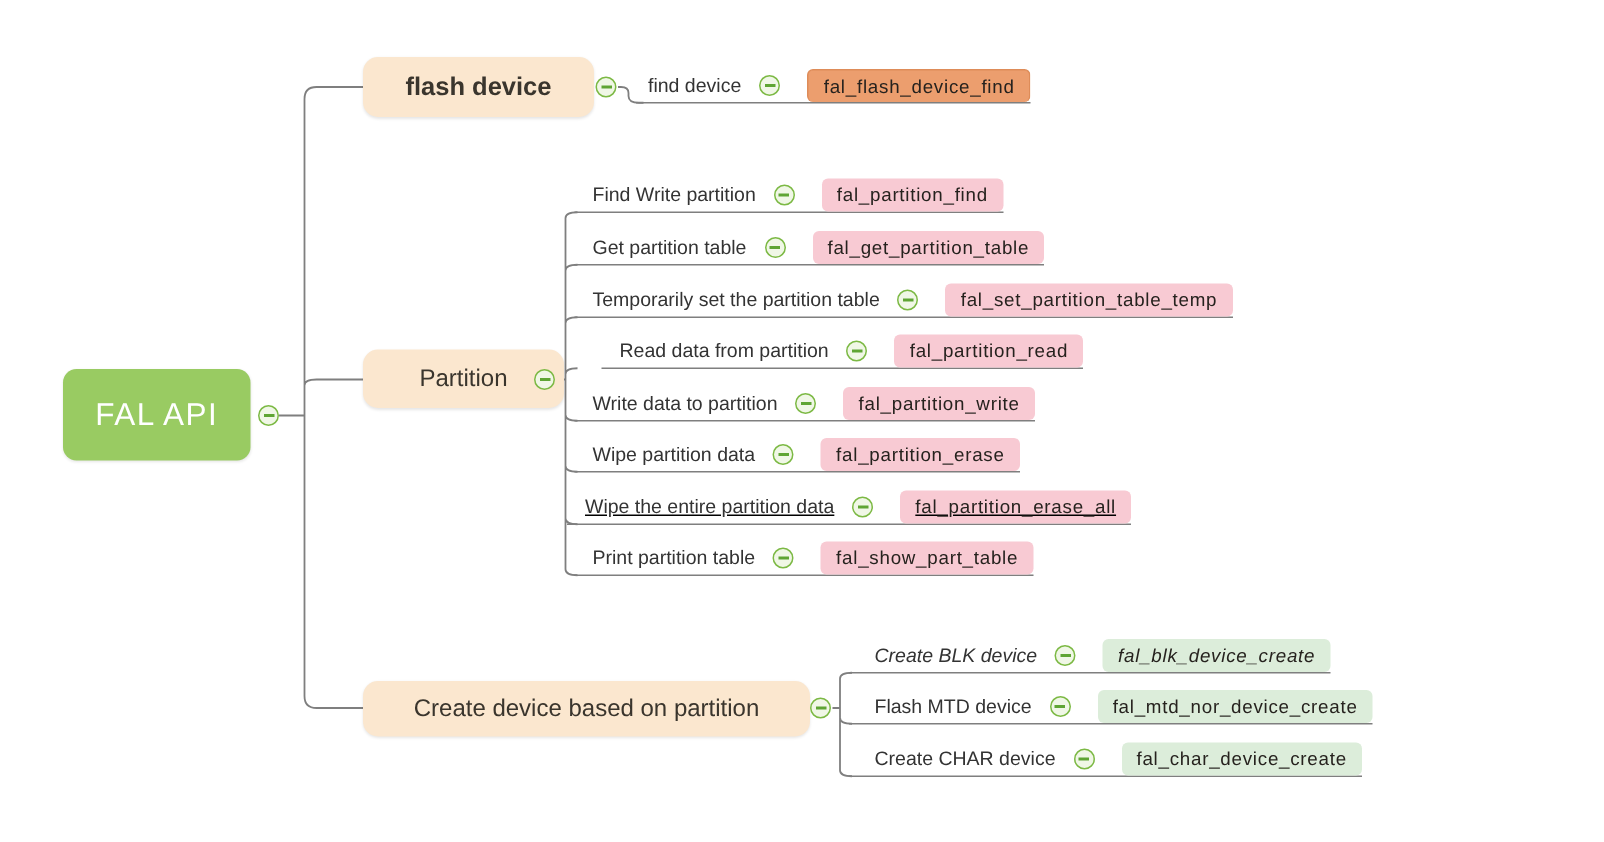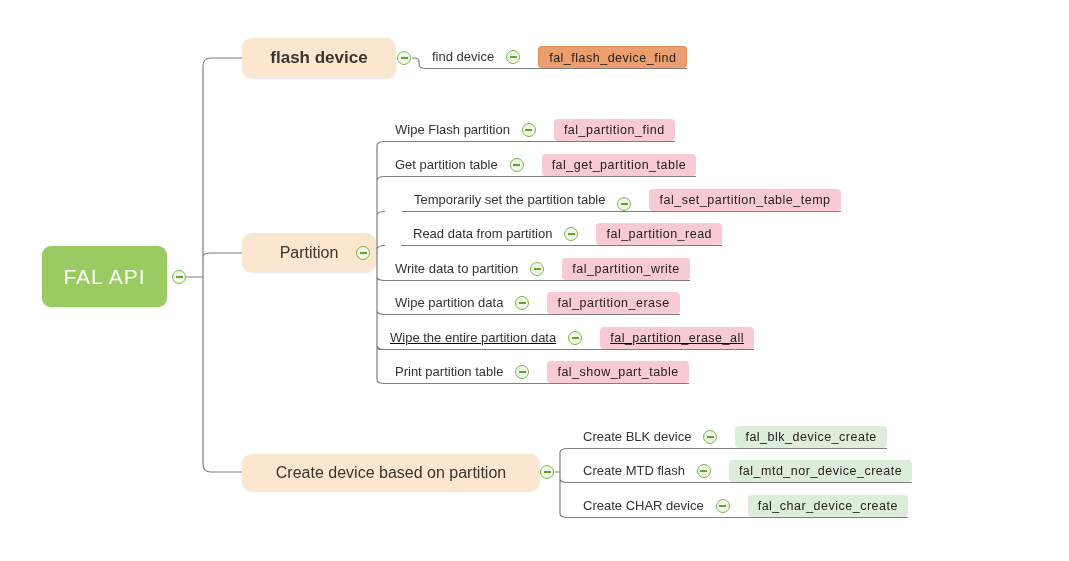--- a/index.html
+++ b/index.html
@@ -107,30 +107,30 @@
   <div class="topic-node topic-create">Create device based on partition</div>
   <span class="collapse-icon abs" style="left:540px;top:465px;"></span>
 
   <div class="row" style="left:424px;top:46px;padding-left:8px;">
     <span class="row-label">find device</span>
     <span class="collapse-icon"></span>
     <span class="api-box orange">fal_flash_device_find</span>
   </div>
 
   <div class="row" style="left:383px;top:119px;padding-left:12px;">
-    <span class="row-label">Wipe Flash partition</span>
+    <span class="row-label">Find Write partition</span>
     <span class="collapse-icon"></span>
     <span class="api-box pink">fal_partition_find</span>
   </div>
   <div class="row" style="left:383px;top:154px;padding-left:12px;">
     <span class="row-label">Get partition table</span>
     <span class="collapse-icon"></span>
     <span class="api-box pink">fal_get_partition_table</span>
   </div>
-  <div class="row" style="left:402px;top:189px;padding-left:12px;align-items:flex-end;">
+  <div class="row" style="left:383px;top:189px;padding-left:12px;">
     <span class="row-label">Temporarily set the partition table</span>
     <span class="collapse-icon"></span>
     <span class="api-box pink">fal_set_partition_table_temp</span>
   </div>
   <div class="row" style="left:401px;top:223px;padding-left:12px;">
     <span class="row-label">Read data from partition</span>
     <span class="collapse-icon"></span>
     <span class="api-box pink">fal_partition_read</span>
   </div>
   <div class="row" style="left:383px;top:258px;padding-left:12px;">
@@ -147,27 +147,27 @@
     <span class="row-label">Wipe the entire partition data</span>
     <span class="collapse-icon"></span>
     <span class="api-box pink">fal_partition_erase_all</span>
   </div>
   <div class="row" style="left:383px;top:361px;padding-left:12px;">
     <span class="row-label">Print partition table</span>
     <span class="collapse-icon"></span>
     <span class="api-box pink">fal_show_part_table</span>
   </div>
 
-  <div class="row" style="left:566px;top:426px;padding-left:17px;">
+  <div class="row" style="left:566px;top:426px;padding-left:17px;font-style:italic;">
     <span class="row-label">Create BLK device</span>
     <span class="collapse-icon"></span>
     <span class="api-box green">fal_blk_device_create</span>
   </div>
   <div class="row" style="left:566px;top:460px;padding-left:17px;">
-    <span class="row-label">Create MTD flash</span>
+    <span class="row-label">Flash MTD device</span>
     <span class="collapse-icon"></span>
     <span class="api-box green">fal_mtd_nor_device_create</span>
   </div>
   <div class="row" style="left:566px;top:495px;padding-left:17px;">
     <span class="row-label">Create CHAR device</span>
     <span class="collapse-icon"></span>
     <span class="api-box green">fal_char_device_create</span>
   </div>
 
 </div>

